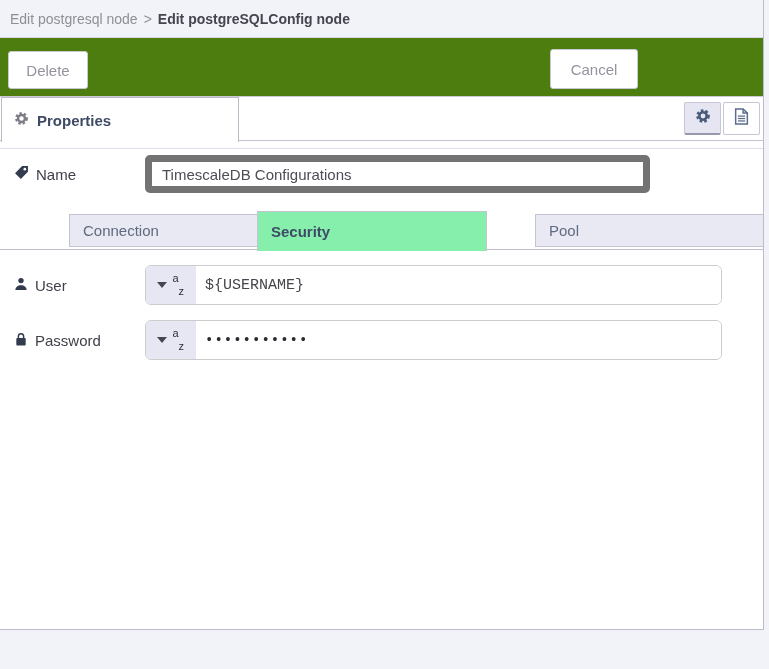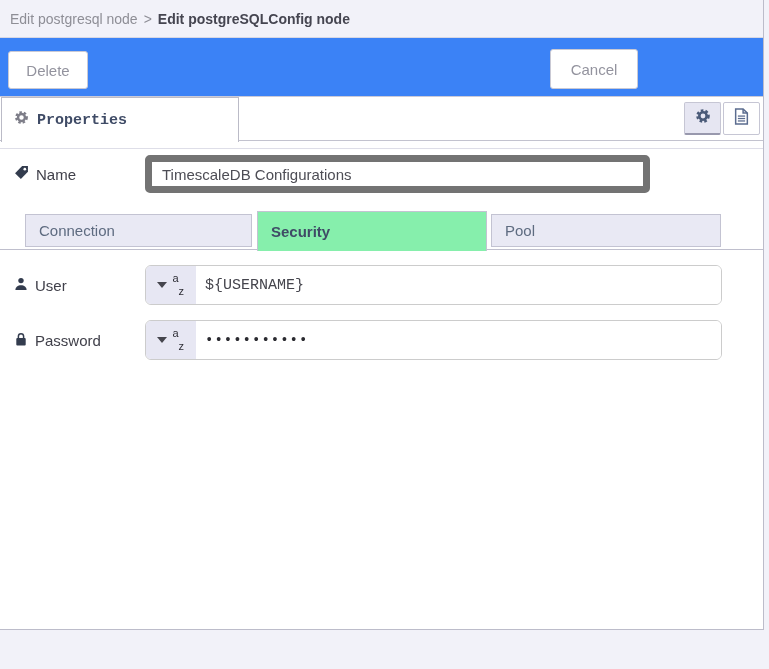--- a/index.html
+++ b/index.html
@@ -26,21 +26,21 @@
     display: flex; align-items: center;
     padding-left: 10px;
     font-size: 14px;
   }
   .crumb-parent { color: #8e8e96; }
   .crumb-sep { color: #8e8e96; margin: 0 6px; }
   .crumb-current { color: #454550; font-weight: bold; }
   
   .action-bar {
     position: absolute; left: 0; top: 38px; right: 0; height: 59px;
-    background: #3b82f6;
+    background: #4d7c0f;
     border-bottom: 1px solid #cacad8;
   }
   .btn {
     font-family: "Liberation Sans", sans-serif;
     font-size: 15px;
     border-radius: 3px;
     cursor: pointer;
   }
   .btn-plain {
     background: #ffffff;
@@ -51,21 +51,20 @@
   .btn-cancel { position: absolute; right: 125px; top: 11px; width: 88px; height: 40px; }
   .btn-update {
     position: absolute; right: 4px; top: 11px; width: 112px; height: 40px;
     background: #8c101c; border: 1px solid #8c101c; color: #ffffff;
   }
   
   .proptab-bar {
     position: absolute; left: 0; top: 97px; right: 0; height: 44px;
     background: #ffffff;
     border-bottom: 1px solid #c3c3cf;
-    font-family: Liberation Mono, monospace;
   }
   .prop-tab {
     position: absolute; left: 1px; top: 0; width: 238px; height: 45px;
     background: #ffffff;
     border: 1px solid #bbbbc7; border-bottom: none;
     display: flex; align-items: center; gap: 8px;
     padding-left: 12px;
     z-index: 2;
   }
   .prop-tab-label { font-size: 15px; font-weight: bold; color: #3f4b66; }
@@ -111,20 +110,21 @@
     display: flex; align-items: center;
     padding-left: 13px;
     font-size: 15px;
     cursor: pointer;
   }
   .node-tab.inactive {
     top: 3px; height: 33px;
     background: #e9e9f4;
     border: 1px solid #c3c3d2;
     color: #5e6b80;
+    margin-left: 44px;
   }
   .node-tab.active {
     top: 0; height: 40px;
     background: #86efac;
     border: 1px solid #c3c3d2; border-bottom: none;
     color: #3f4b66; font-weight: bold;
     z-index: 2;
   }
   .tab-connection { left: 25px;  width: 227px; }
   .tab-security   { left: 257px; width: 230px; }

